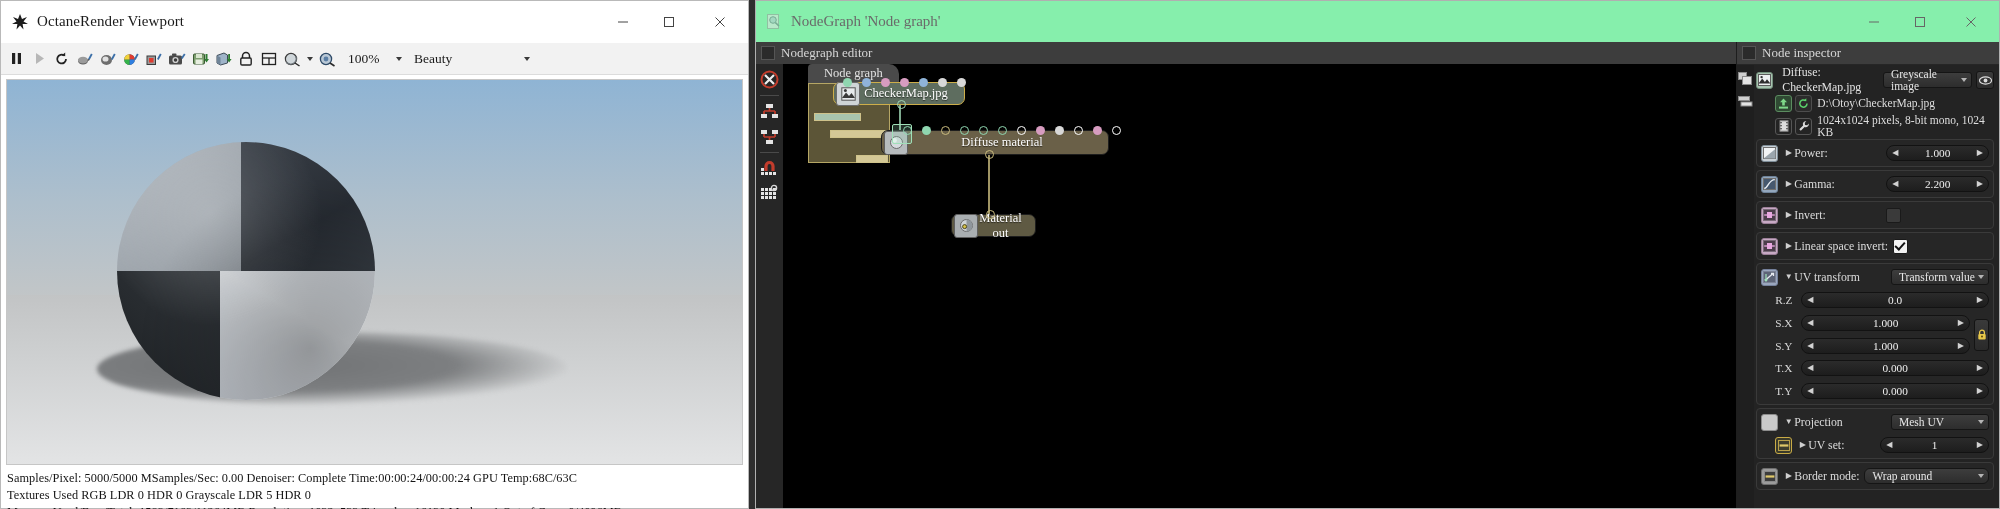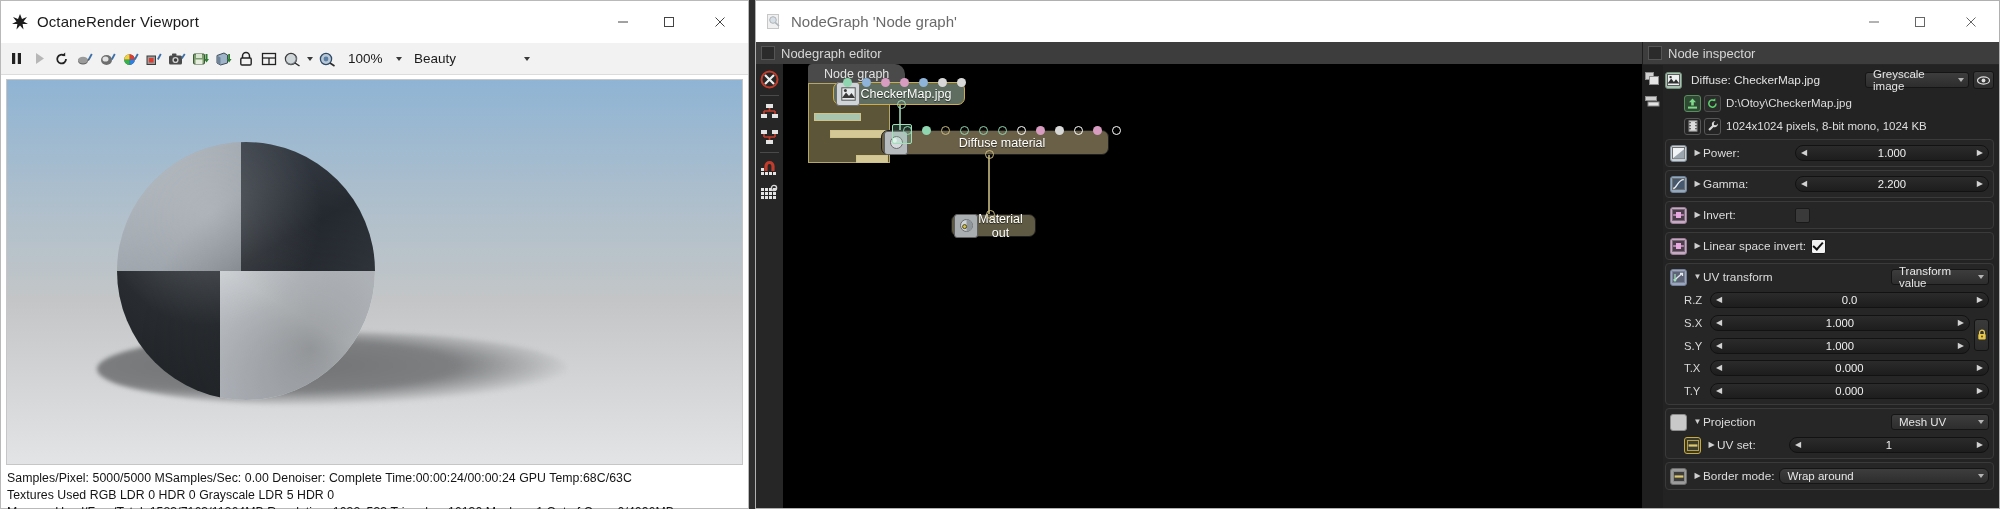--- a/index.html
+++ b/index.html
@@ -1,17 +1,17 @@
 <!DOCTYPE html>
 <html><head>
 <meta charset="utf-8">
 <style>
   html,body{margin:0;padding:0;background:#2b2b2b;}
   body{width:2000px;height:509px;font-family:"Liberation Sans",sans-serif;overflow:hidden;}
-  .app{position:relative;width:2000px;height:509px;background:#2e2e2e;}
+  .app{position:relative;width:2000px;height:509px;background:#2e2e2e;font-family:Liberation Serif, serif;}
 
   
   .vp-window{position:absolute;left:0;top:0;width:749px;height:509px;background:#ffffff;
              border:1px solid #b9b9b9;box-sizing:border-box;}
   .vp-title{height:41px;display:flex;align-items:center;padding-left:10px;background:#ffffff;
             border-bottom:1px solid #ffffff;position:relative;}
   .vp-title-icon{width:18px;height:18px;margin-right:8px;flex:0 0 auto;}
   .vp-title-text{font-size:15px;color:#1a1a1a;letter-spacing:.1px;}
   .win-btns{position:absolute;right:0;top:0;height:41px;display:flex;}
   .win-btn{width:46px;height:41px;display:flex;align-items:center;justify-content:center;
@@ -49,21 +49,21 @@
   .sph-shade{position:absolute;inset:0;border-radius:50%;
              background:radial-gradient(circle at 36% 28%, rgba(255,255,255,.20), rgba(0,0,0,0) 45%),
                         radial-gradient(circle at 75% 80%, rgba(0,0,0,.32), rgba(0,0,0,0) 60%);}
 
   .vp-status{padding:5px 6px 0 6px;font-size:12.3px;color:#141414;line-height:17px;letter-spacing:.05px;}
   .vp-status div{white-space:nowrap;}
 
   
   .ng-window{position:absolute;left:755px;top:0;width:1245px;height:509px;background:#2b2b2b;
              border:1px solid #b0b0b0;box-sizing:border-box;}
-  .ng-title{height:41px;background:#ffffff;display:flex;align-items:center;padding-left:10px;position:relative;}
+  .ng-title{height:41px;background:#86efac;display:flex;align-items:center;padding-left:10px;position:relative;}
   .ng-title-icon{width:17px;height:17px;margin-right:8px;opacity:.55;}
   .ng-title-text{font-size:15px;color:#6a6a6a;}
   .ng-body{position:absolute;left:0;right:0;top:41px;bottom:0;background:#2f2f2f;display:flex;}
 
   
   .ng-editor{position:relative;flex:1 1 auto;background:#3a3a3a;border-right:1px solid #1e1e1e;}
   .pane-head{height:22px;background:#3d3d3d;display:flex;align-items:center;padding-left:5px;
              border-bottom:1px solid #2a2a2a;}
   .pane-chk{width:12px;height:12px;background:#2b2b2b;border:1px solid #555;margin-right:6px;}
   .pane-title{font-size:13px;color:#d6d6d6;}
@@ -99,21 +99,21 @@
                 border:1px solid #cdae4a;}
   #node-diffuse{left:98px;top:66px;width:228px;height:25px;background:#6a6048;
                 border:1px solid #1d1d1d;}
   #node-matout{left:168px;top:150px;width:85px;height:23px;background:#5f5a43;
                border:1px solid #1d1d1d;}
 
   .sel-box{position:absolute;width:18px;height:18px;border:1.5px solid #9fe0b8;
            background:rgba(150,220,180,.22);border-radius:2px;}
 
   
-  .insp{width:356px;flex:0 0 auto;background:#2b2b2b;display:flex;flex-direction:column;}
+  .insp{width:262px;flex:0 0 auto;background:#2b2b2b;display:flex;flex-direction:column;}
   .insp-head{height:22px;background:#3d3d3d;display:flex;align-items:center;padding-left:5px;
              border-bottom:1px solid #262626;}
   .insp-body{flex:1 1 auto;display:flex;background:#232323;}
   .insp-rail{width:20px;background:#1f1f1f;padding-top:7px;display:flex;flex-direction:column;
              align-items:center;gap:8px;}
   .rail-ico{width:16px;height:14px;}
   .insp-content{flex:1 1 auto;padding:5px 5px 0 2px;}
 
   .row{display:flex;align-items:center;height:20px;margin-bottom:3px;}
   .row-icon{width:17px;height:17px;border-radius:3px;flex:0 0 auto;margin-right:5px;

